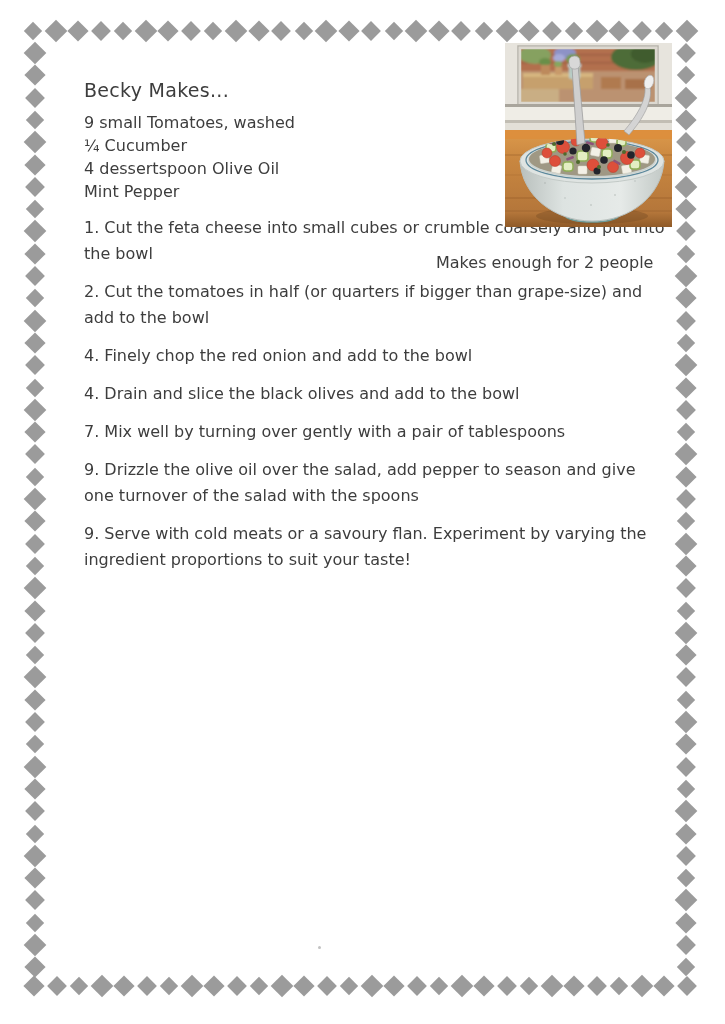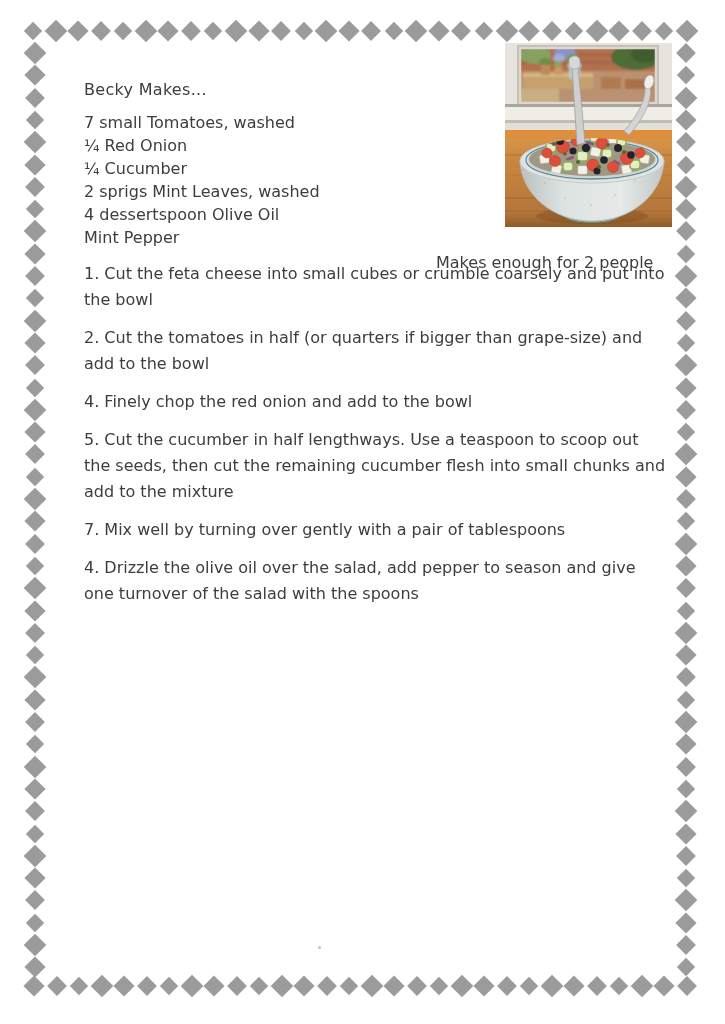--- a/index.html
+++ b/index.html
@@ -7,21 +7,21 @@
     position:relative;width:725px;height:1024px;background:#ffffff;
     font-family:"DejaVu Sans",sans-serif;color:#3d3d3d;overflow:hidden;
   }
   
   #border-layer i{
     position:absolute;display:block;background:#9b9b9b;
     transform:translate(-50%,-50%) rotate(45deg);
   }
   
   .content{position:absolute;left:84px;top:78px;width:582px;}
-  .byline{font-size:16px;line-height:24px;letter-spacing:.3px;}
+  .byline{font-size:19px;line-height:24px;letter-spacing:.3px;}
   .title{font-size:27px;line-height:33px;font-weight:normal;letter-spacing:1.5px;margin:7px 0 0 0;}
   .ingredients{position:relative;margin-top:9px;}
   .ing{font-size:16px;line-height:23px;white-space:nowrap;}
   .note{
     position:absolute;left:352px;top:140px;font-size:16px;line-height:23px;white-space:nowrap;
   }
   .intro{font-size:16px;line-height:24px;margin:13px 0 0 0;}
   .steps{margin-top:2px;}
   .step{font-size:16px;line-height:26px;margin:12px 0 0 0;}
   
@@ -181,37 +181,36 @@
       <i style="width: 16px; height: 16px; left: 35px; top: 945px;"></i>
       <i style="width: 14px; height: 14px; left: 686px; top: 945px;"></i>
       <i style="width: 15px; height: 15px; left: 35px; top: 967.3px;"></i>
       <i style="width: 13px; height: 13px; left: 686px; top: 967.3px;"></i>
     </div>
 
   <div class="content">
     <div class="byline">Becky Makes...</div>
 
     <div class="ingredients">
-      <div class="ing">7 small Tomatoes, washed</div>
-      <div class="ing">¼ Red Onion</div>
+      <div class="ing">9 small Tomatoes, washed</div>
       <div class="ing">¼ Cucumber</div>
-      <div class="ing">2 sprigs Mint Leaves, washed</div>
       <div class="ing">4 dessertspoon Olive Oil</div>
       <div class="ing">Mint Pepper</div>
       <span class="note">Makes enough for 2 people</span>
     </div>
 
 
     <div class="steps">
       <p class="step">1. Cut the feta cheese into small cubes or crumble coarsely and put into the bowl</p>
       <p class="step">2. Cut the tomatoes in half (or quarters if bigger than grape-size) and add to the bowl</p>
       <p class="step">4. Finely chop the red onion and add to the bowl</p>
-      <p class="step">5. Cut the cucumber in half lengthways.  Use a teaspoon to scoop out the seeds, then cut the remaining cucumber flesh into small chunks and add to the mixture</p>
+      <p class="step">4. Drain and slice the black olives and add to the bowl</p>
       <p class="step">7. Mix well by turning over gently with a pair of tablespoons</p>
-      <p class="step">4. Drizzle the olive oil over the salad, add pepper to season and give one turnover of the salad with the spoons</p>
+      <p class="step">9. Drizzle the olive oil over the salad, add pepper to season and give one turnover of the salad with the spoons</p>
+      <p class="step">9. Serve with cold meats or a savoury flan.  Experiment by varying the ingredient proportions to suit your taste!</p>
     </div>
   </div>
 
   <figure class="photo">
     <svg viewBox="0 0 167 184" width="167" height="184" xmlns="http://www.w3.org/2000/svg">
       <defs>
         <linearGradient id="wood" x1="0" y1="0" x2="0" y2="1">
           <stop offset="0" stop-color="#dd9a4c"></stop>
           <stop offset="0.3" stop-color="#c98740"></stop>
           <stop offset="0.85" stop-color="#b4763a"></stop>

